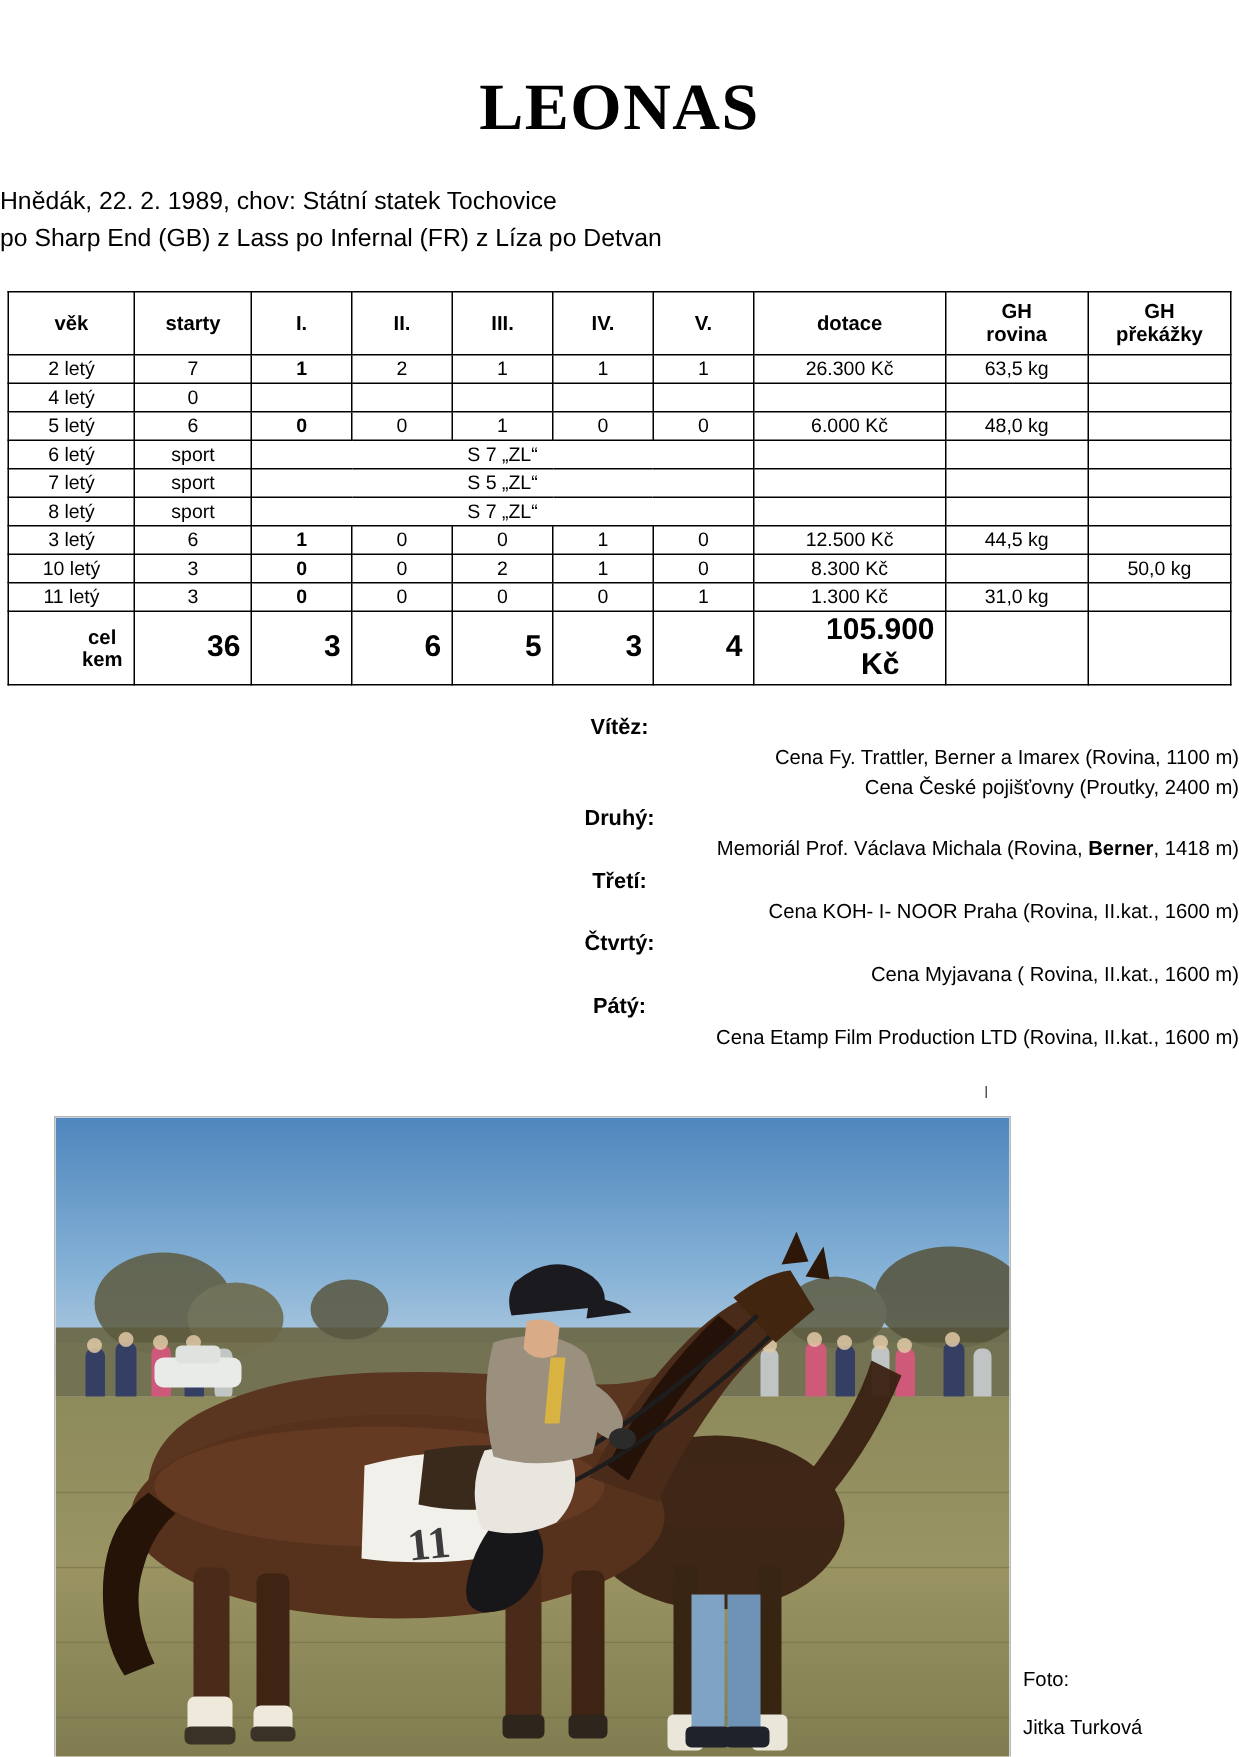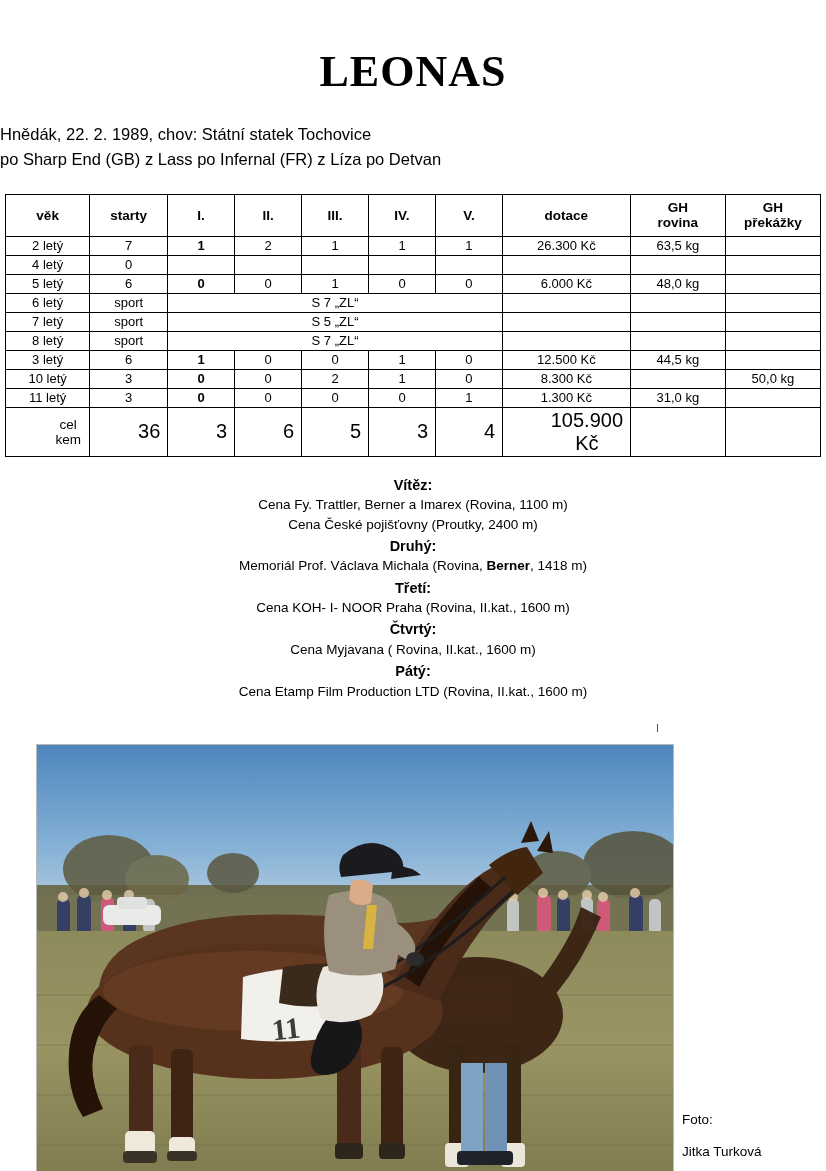--- a/index.html
+++ b/index.html
@@ -64,21 +64,21 @@
     font-weight: bold;
     font-size: 13.5px;
     height: 42px;
     vertical-align: middle;
     line-height: 1.15;
   }
   table.results tbody td.bold {
     font-weight: bold;
   }
   table.results tbody tr.total td {
-    font-weight: normal;
+    font-weight: bold;
     font-size: 20px;
     height: 29px;
     padding-left: 43px;
   }
   table.results tbody tr.total td.label {
     font-size: 13.5px;
   }
   
   col.c-vek      { width: 78px; }
   col.c-starty   { width: 72px; }
@@ -92,21 +92,21 @@
     text-align: center;
     font-size: 13.5px;
     line-height: 1.42;
   }
   .places .heading {
     font-weight: bold;
     font-size: 14.5px;
     display: block;
     margin-top: 2px;
   }
-  .places .entry { display: block; }
+  .places .entry { display: block; text-align: right; }
   .places .entry b { font-weight: bold; }
 
   
   .photo-area {
     position: absolute;
     left: 36px;
     top: 696px;
     width: 636px;
     height: 440px;
     border: 1px solid #b8b8b8;

